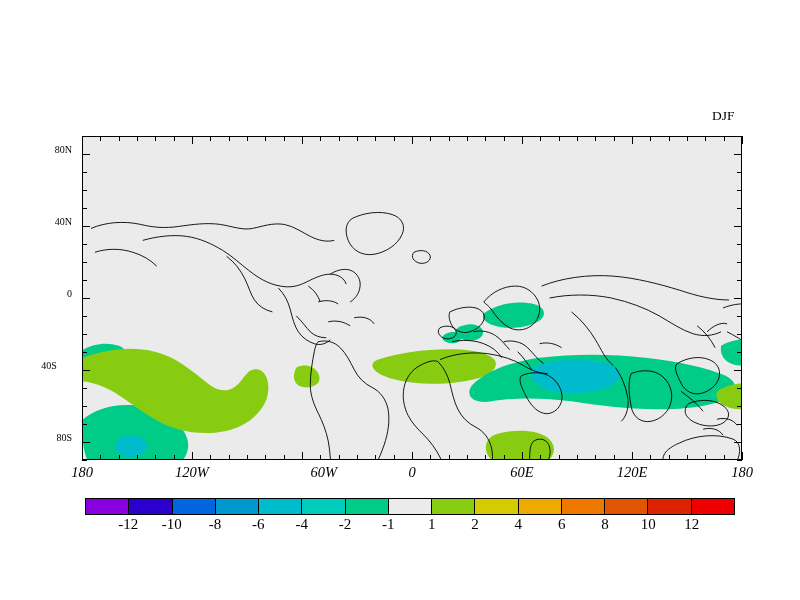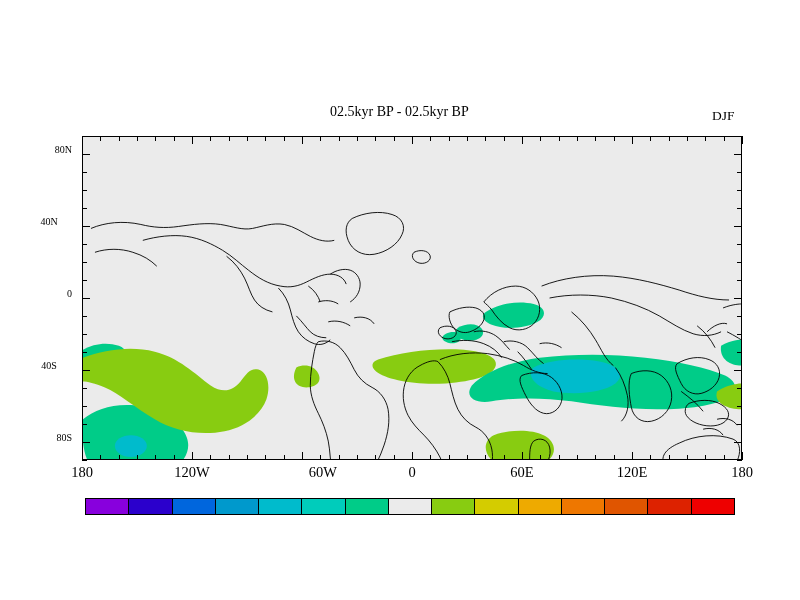--- a/index.html
+++ b/index.html
@@ -19,35 +19,34 @@
   #panel{position:absolute;left:82px;top:136px;width:660px;height:324px;
          background:#ebebeb;border:1px solid #000;box-sizing:border-box;overflow:hidden;}
   #panel svg{position:absolute;left:0;top:0;width:100%;height:100%;display:block;}
 
   
   .tickmarks{position:absolute;left:82px;top:136px;width:660px;height:324px;pointer-events:none;}
   .tk{position:absolute;background:#000;}
 
   
   .ylab{position:absolute;width:46px;text-align:right;font-size:10px;}
-  .xlab{position:absolute;text-align:center;font-size:14.5px;width:70px;}
+  .xlab{position:absolute;text-align:center;font-size:14.5px;width:70px;font-style:italic;}
 
   
   #cbar{position:absolute;left:85px;top:498px;width:650px;height:17px;
         border:1px solid #000;box-sizing:border-box;display:flex;}
   #cbar div{flex:1 1 0;height:100%;}
   #cticks{position:absolute;left:0;top:516px;width:800px;height:22px;}
   .ct{position:absolute;text-align:center;width:46px;font-size:15px;}
 </style>
 </head>
 <body>
 
 <div id="root">
 
-  <div class="period">02.5kyr BP - 02.5kyr BP</div>
   <div class="season">DJF</div>
 
   <div id="panel">
     <svg viewBox="0 0 660 324" preserveAspectRatio="none">
       <g>
 
         <path fill="#00cc88" stroke="none" d="M0,214 C10,208 24,206 36,210 C44,213 46,220 40,227 C32,236 12,238 0,234 Z"></path>
 
         <path fill="#00cc88" stroke="none" d="M0,284 C12,274 30,268 52,270 C78,273 98,286 104,302 C110,318 98,334 76,340
              C52,346 24,342 8,330 C0,324 -2,296 0,284 Z"></path>
@@ -298,21 +297,21 @@
       <div class="tk" style="left: 655px; top: 54px; width: 5px; height: 1px;"></div>
       <div class="tk" style="left: 0px; top: 36px; width: 5px; height: 1px;"></div>
       <div class="tk" style="left: 655px; top: 36px; width: 5px; height: 1px;"></div>
       <div class="tk" style="left: 0px; top: 18px; width: 8px; height: 1px;"></div>
       <div class="tk" style="left: 652px; top: 18px; width: 8px; height: 1px;"></div>
       <div class="tk" style="left: 0px; top: 0px; width: 5px; height: 1px;"></div>
       <div class="tk" style="left: 655px; top: 0px; width: 5px; height: 1px;"></div>
     </div>
 
   <div class="ylab" style="left:26px;top:144px;">80N</div>
-  <div class="ylab" style="left:26px;top:216px;text-align:center;">40N</div>
+  <div class="ylab" style="left:26px;top:216px;">40N</div>
   <div class="ylab" style="left:26px;top:288px;">0</div>
   <div class="ylab" style="left:26px;top:360px;text-align:center;">40S</div>
   <div class="ylab" style="left:26px;top:432px;">80S</div>
 
   <div class="xlab" style="left:47px;top:464px;">180</div>
   <div class="xlab" style="left:157px;top:464px;">120W</div>
   <div class="xlab" style="left:267px;top:464px;text-align:right;">60W</div>
   <div class="xlab" style="left:377px;top:464px;">0</div>
   <div class="xlab" style="left:487px;top:464px;">60E</div>
   <div class="xlab" style="left:597px;top:464px;">120E</div>
@@ -328,14 +327,30 @@
       <div style="background: rgb(0, 204, 136); border-right: 1px solid rgb(0, 0, 0);"></div>
       <div style="background: rgb(235, 235, 235); border-right: 1px solid rgb(0, 0, 0);"></div>
       <div style="background: rgb(136, 204, 17); border-right: 1px solid rgb(0, 0, 0);"></div>
       <div style="background: rgb(212, 204, 0); border-right: 1px solid rgb(0, 0, 0);"></div>
       <div style="background: rgb(238, 170, 0); border-right: 1px solid rgb(0, 0, 0);"></div>
       <div style="background: rgb(238, 119, 0); border-right: 1px solid rgb(0, 0, 0);"></div>
       <div style="background: rgb(224, 85, 0); border-right: 1px solid rgb(0, 0, 0);"></div>
       <div style="background: rgb(221, 34, 0); border-right: 1px solid rgb(0, 0, 0);"></div>
       <div style="background: rgb(238, 0, 0);"></div>
     </div>
+  <div id="cticks">
+      <div class="ct" style="left: 105.333px;">-12</div>
+      <div class="ct" style="left: 148.667px;">-10</div>
+      <div class="ct" style="left: 192px;">-8</div>
+      <div class="ct" style="left: 235.333px;">-6</div>
+      <div class="ct" style="left: 278.667px;">-4</div>
+      <div class="ct" style="left: 322px;">-2</div>
+      <div class="ct" style="left: 365.333px;">-1</div>
+      <div class="ct" style="left: 408.667px;">1</div>
+      <div class="ct" style="left: 452px;">2</div>
+      <div class="ct" style="left: 495.333px;">4</div>
+      <div class="ct" style="left: 538.667px;">6</div>
+      <div class="ct" style="left: 582px;">8</div>
+      <div class="ct" style="left: 625.333px;">10</div>
+      <div class="ct" style="left: 668.667px;">12</div>
+    </div>
 
 </div>
 
 </body></html>

